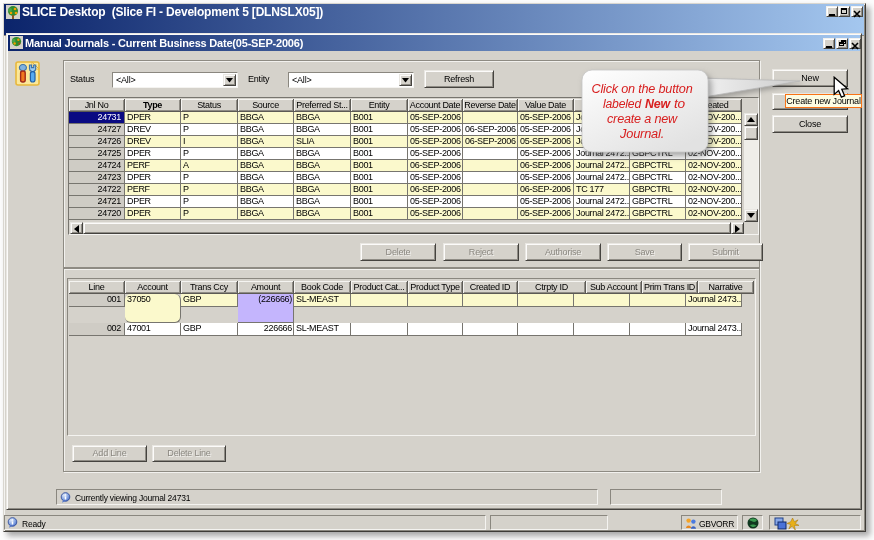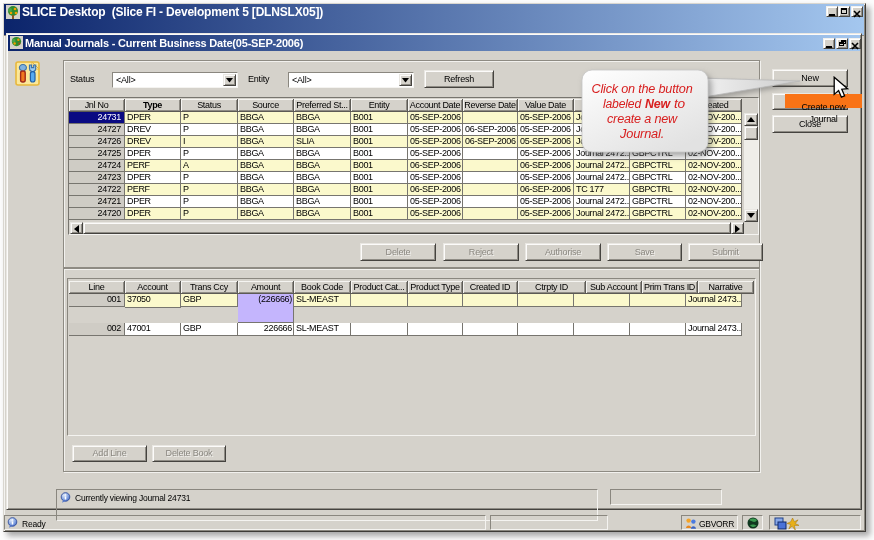--- a/index.html
+++ b/index.html
@@ -284,21 +284,21 @@
           <div class="hd" style="width:57px;height:13px;line-height:12px;">Product Cat...</div>
           <div class="hd" style="width:55px;height:13px;line-height:12px;">Product Type</div>
           <div class="hd" style="width:55px;height:13px;line-height:12px;">Created ID</div>
           <div class="hd" style="width:68px;height:13px;line-height:12px;">Ctrpty ID</div>
           <div class="hd" style="width:56px;height:13px;line-height:12px;">Sub Account</div>
           <div class="hd" style="width:56px;height:13px;line-height:12px;">Prim Trans ID</div>
           <div class="hd" style="width:56px;height:13px;line-height:12px;">Narrative</div>
         </div>
 <div class="row">
           <div class="cell rh" style="width:56px;height:13px;background:#cfccc5;">001</div>
-          <div class="cell" style="width:56px;height:14px;background:#fbf9cc;">37050</div>
+          <div class="cell" style="width:56px;height:29px;background:#fbf9cc;border-radius:6px;">37050</div>
           <div class="cell" style="width:57px;height:13px;background:#fbf9cc;">GBP</div>
           <div class="cell" style="width:56px;height:29px;background:#c4b5fd;text-align:right;">(226666)</div>
           <div class="cell" style="width:57px;height:13px;background:#fbf9cc;">SL-MEAST</div>
           <div class="cell" style="width:57px;height:13px;background:#fbf9cc;"></div>
           <div class="cell" style="width:55px;height:13px;background:#fbf9cc;"></div>
           <div class="cell" style="width:55px;height:13px;background:#fbf9cc;"></div>
           <div class="cell" style="width:56px;height:13px;background:#fbf9cc;"></div>
           <div class="cell" style="width:56px;height:13px;background:#fbf9cc;"></div>
           <div class="cell" style="width:56px;height:13px;background:#fbf9cc;"></div>
           <div class="cell" style="width:56px;height:13px;background:#fbf9cc;">Journal 2473...</div>
@@ -314,23 +314,23 @@
           <div class="cell" style="width:55px;height:13px;background:#ffffff;"></div>
           <div class="cell" style="width:56px;height:13px;background:#ffffff;"></div>
           <div class="cell" style="width:56px;height:13px;background:#ffffff;"></div>
           <div class="cell" style="width:56px;height:13px;background:#ffffff;"></div>
           <div class="cell" style="width:56px;height:13px;background:#ffffff;">Journal 2473...</div>
         </div>
 </div>
   </div>
 
   <div class="abs btn dis" style="left:72px;top:445px;width:75px;height:17px;line-height:15px;">Add Line</div>
-  <div class="abs btn dis" style="left:152px;top:445px;width:74px;height:17px;line-height:15px;">Delete Book</div>
-
-  <div class="abs sunk" style="left:56px;top:489px;width:542px;height:32px;">
+  <div class="abs btn dis" style="left:152px;top:445px;width:74px;height:17px;line-height:15px;">Delete Line</div>
+
+  <div class="abs sunk" style="left:56px;top:489px;width:542px;height:16px;">
     <svg class="abs" style="left:3px;top:2px" width="11" height="11" viewBox="0 0 12 12">
         <defs>
           <radialGradient id="ib" cx="0.35" cy="0.3" r="0.9">
             <stop offset="0" stop-color="#dde8fa"></stop>
             <stop offset="0.55" stop-color="#7f9fe0"></stop>
             <stop offset="1" stop-color="#2b50b4"></stop>
           </radialGradient>
         </defs>
         <circle cx="6" cy="5.4" r="4.7" fill="url(#ib)" stroke="#2a4896" stroke-width=".9"></circle>
         <path d="M3.4 8.8 L2.2 11.8 L6 9.7 Z" fill="#5578cc"></path>
@@ -402,18 +402,18 @@
     <polygon points="138,18 240,21 138,38" fill="url(#tg)" stroke="#b8b8b8" stroke-width="0.8" style="filter:drop-shadow(2px 3px 2px rgba(90,90,90,.4))"></polygon>
     <rect x="22" y="10" width="126" height="82" rx="10" fill="url(#cg)" stroke="#c6c6c6" stroke-width="0.8" style="filter:drop-shadow(3px 4px 3px rgba(80,80,80,.5))"></rect>
     <text x="82" y="33" text-anchor="middle" font-size="12.5" font-style="italic" fill="#d82020" font-family="Liberation Sans" textLength="101" lengthAdjust="spacingAndGlyphs">Click on the button</text>
     <text x="43" y="48" font-size="12.5" font-style="italic" fill="#d82020" font-family="Liberation Sans" textLength="38" lengthAdjust="spacingAndGlyphs">labeled</text>
     <text x="85" y="48" font-size="12.5" font-style="italic" font-weight="bold" fill="#d82020" font-family="Liberation Sans" textLength="25" lengthAdjust="spacingAndGlyphs">New</text>
     <text x="114" y="48" font-size="12.5" font-style="italic" fill="#d82020" font-family="Liberation Sans" textLength="11" lengthAdjust="spacingAndGlyphs">to</text>
     <text x="82" y="63" text-anchor="middle" font-size="12.5" font-style="italic" fill="#d82020" font-family="Liberation Sans" textLength="70" lengthAdjust="spacingAndGlyphs">create a new</text>
     <text x="82" y="78" text-anchor="middle" font-size="12.5" font-style="italic" fill="#d82020" font-family="Liberation Sans" textLength="44" lengthAdjust="spacingAndGlyphs">Journal.</text>
   </svg>
 
-  <div class="abs" style="left:785px;top:94px;width:77px;height:14px;background:#fdfce2;border:7px solid #f97316;font-size:9px;text-align:center;line-height:12px;letter-spacing:-0.2px;">Create new Journal</div>
+  <div class="abs" style="left:785px;top:94px;width:77px;height:14px;background:#fdfce2;border:1px solid #f97316;font-size:9px;text-align:center;line-height:12px;letter-spacing:-0.2px;">Create new Journal</div>
 
   <svg class="abs" style="left:833px;top:76px;" width="20" height="24" viewBox="0 0 20 24">
       <path d="M1.2 1.2 L1.2 18.4 L5.6 14.5 L8.4 21.2 L11.6 19.8 L8.8 13.2 L14.6 12.7 Z" fill="#fff" stroke="#000" stroke-width="1.3"></path>
     </svg>
 </div>
 
 </body></html>

